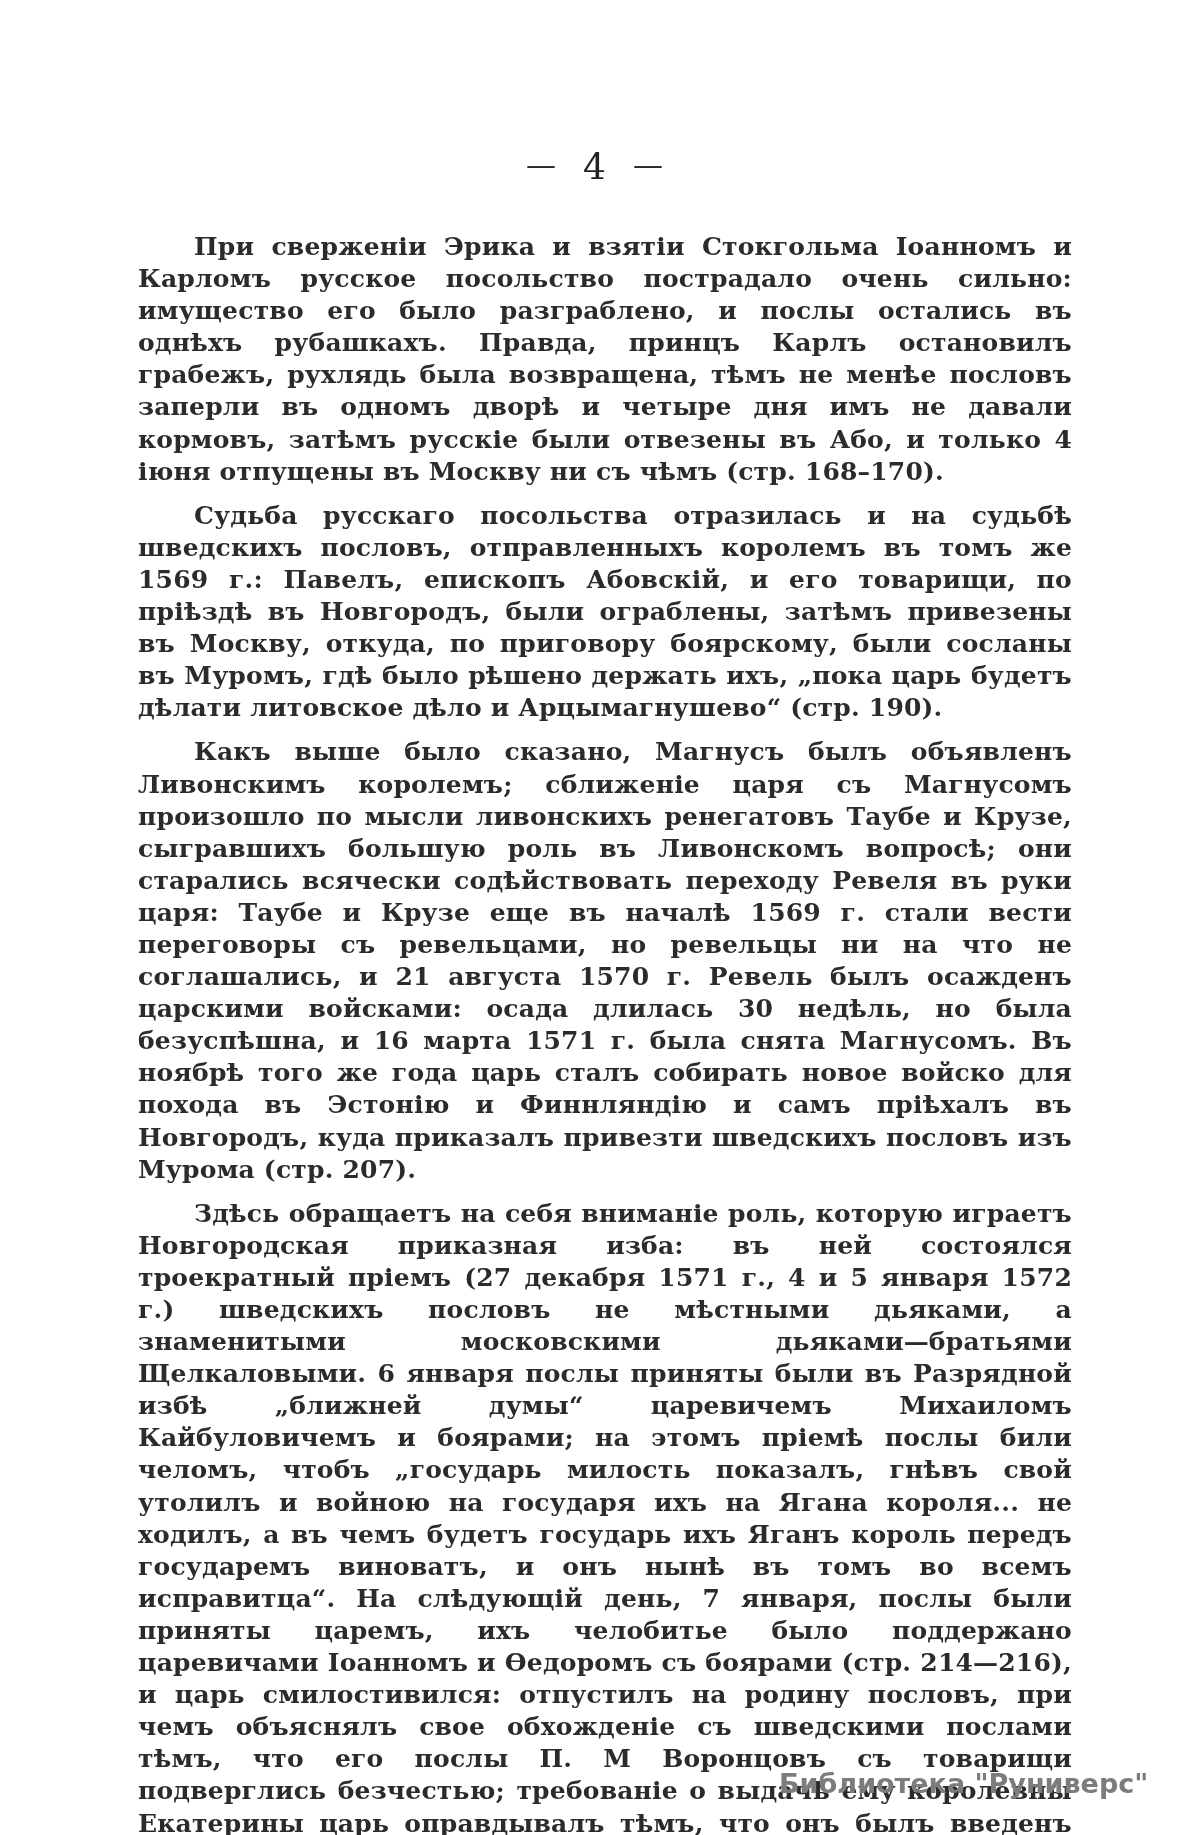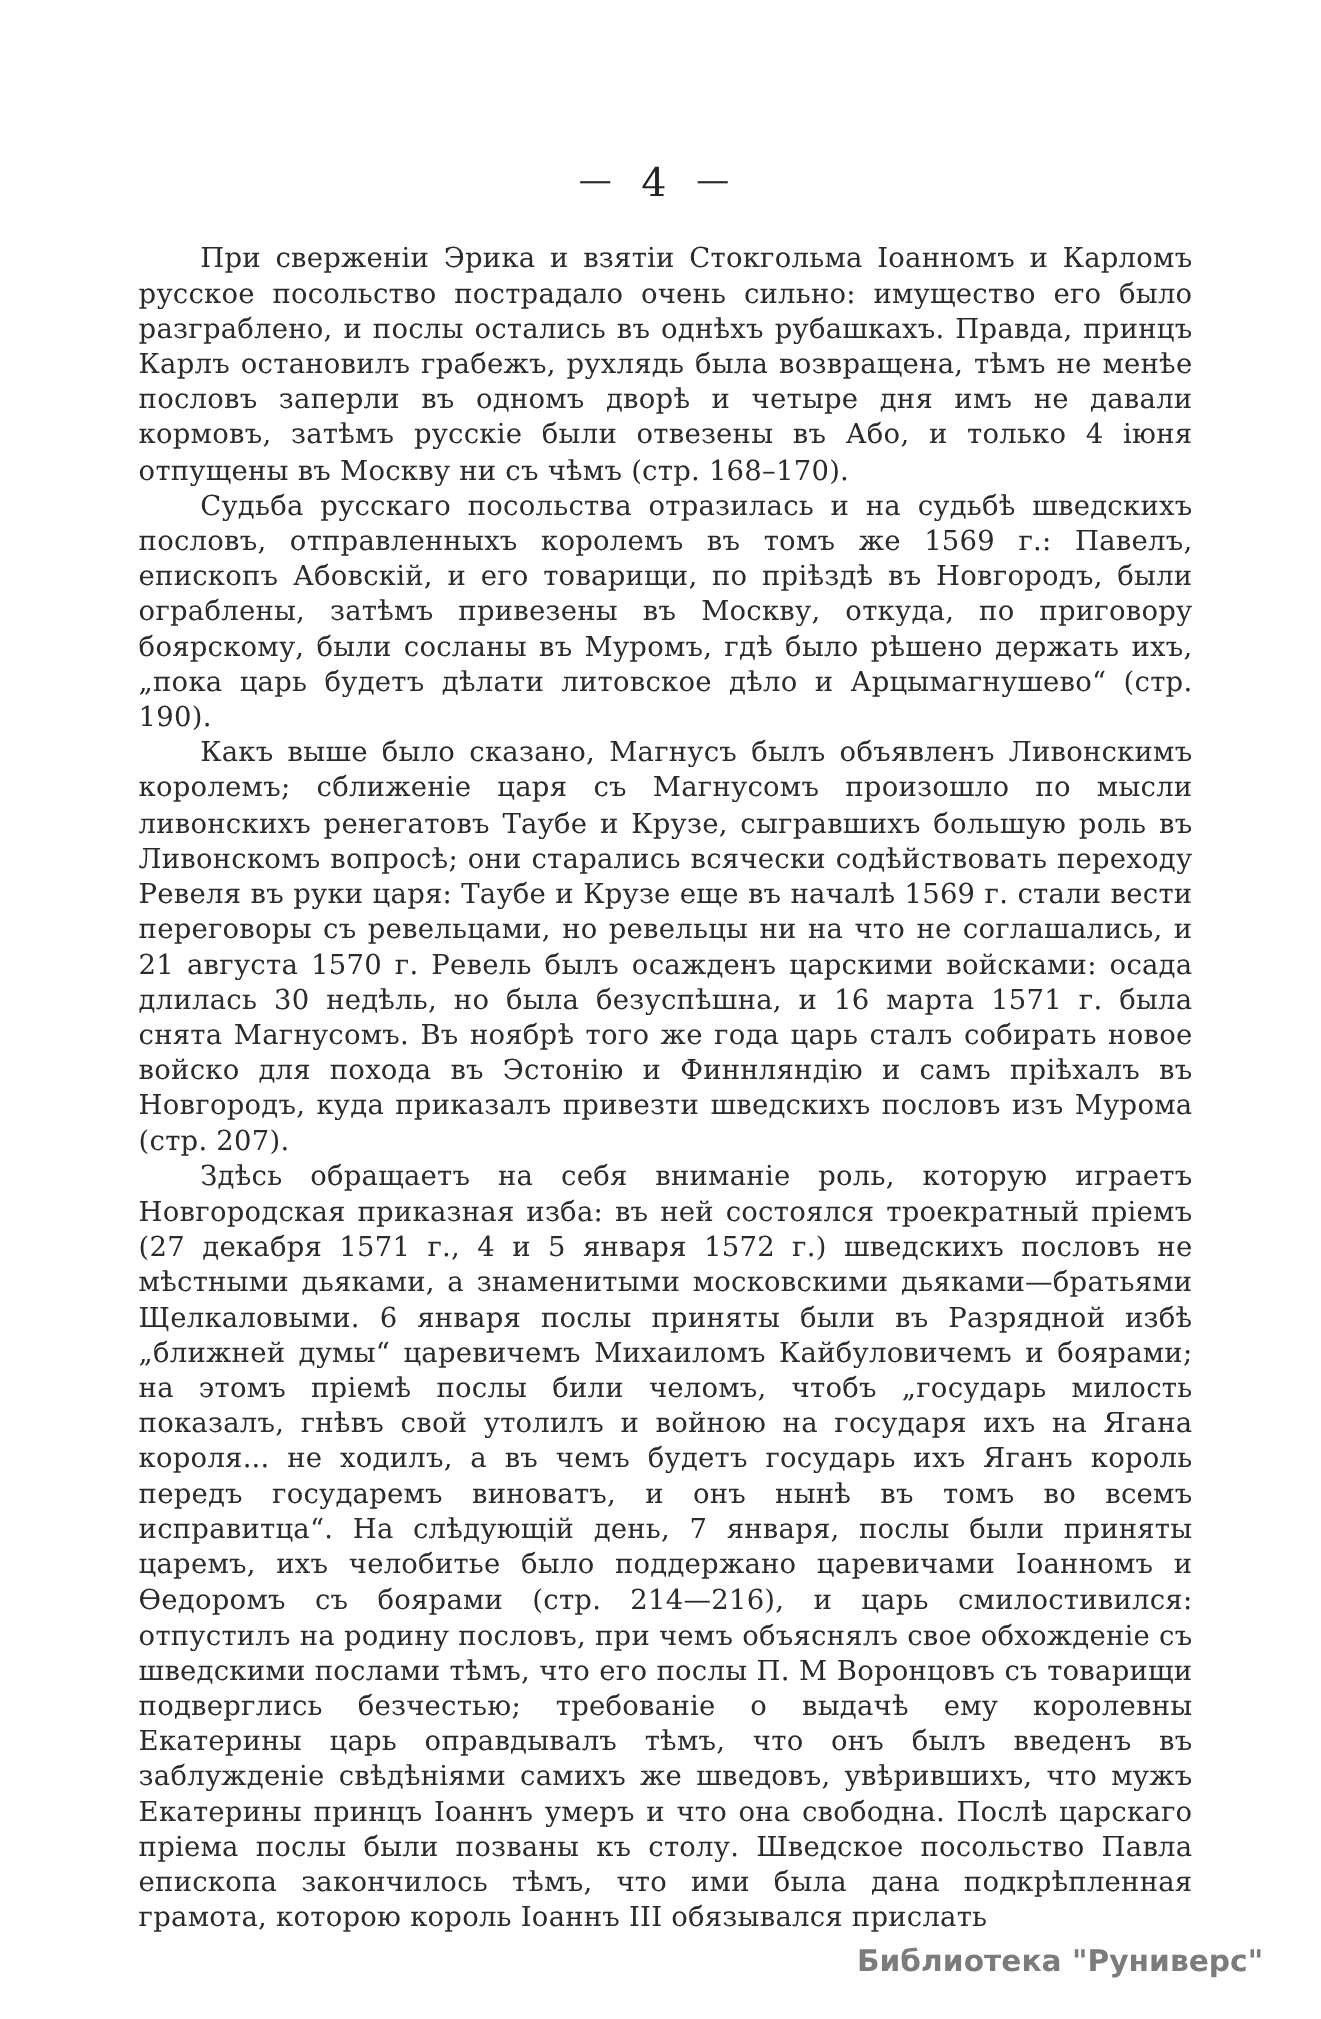--- a/index.html
+++ b/index.html
@@ -38,23 +38,24 @@
     left: 126px;
     top: 219px;
     width: 958px;
     text-align: justify;
     font-size: 25px;
     line-height: 32.1px;
     color: #2b2b2b;
     letter-spacing: 0.2px;
   }
   .text-block p {
-    margin: 0;
+    margin: 12px;
     padding: 0;
     text-indent: 56px;
+    font-weight: bold;
   }
   .watermark {
     position: absolute;
     left: 779px;
     top: 1768px;
     font-family: "DejaVu Sans", "Liberation Sans", sans-serif;
     font-weight: 600;
     font-size: 27px;
     color: #7c7c7c;
     white-space: nowrap;

